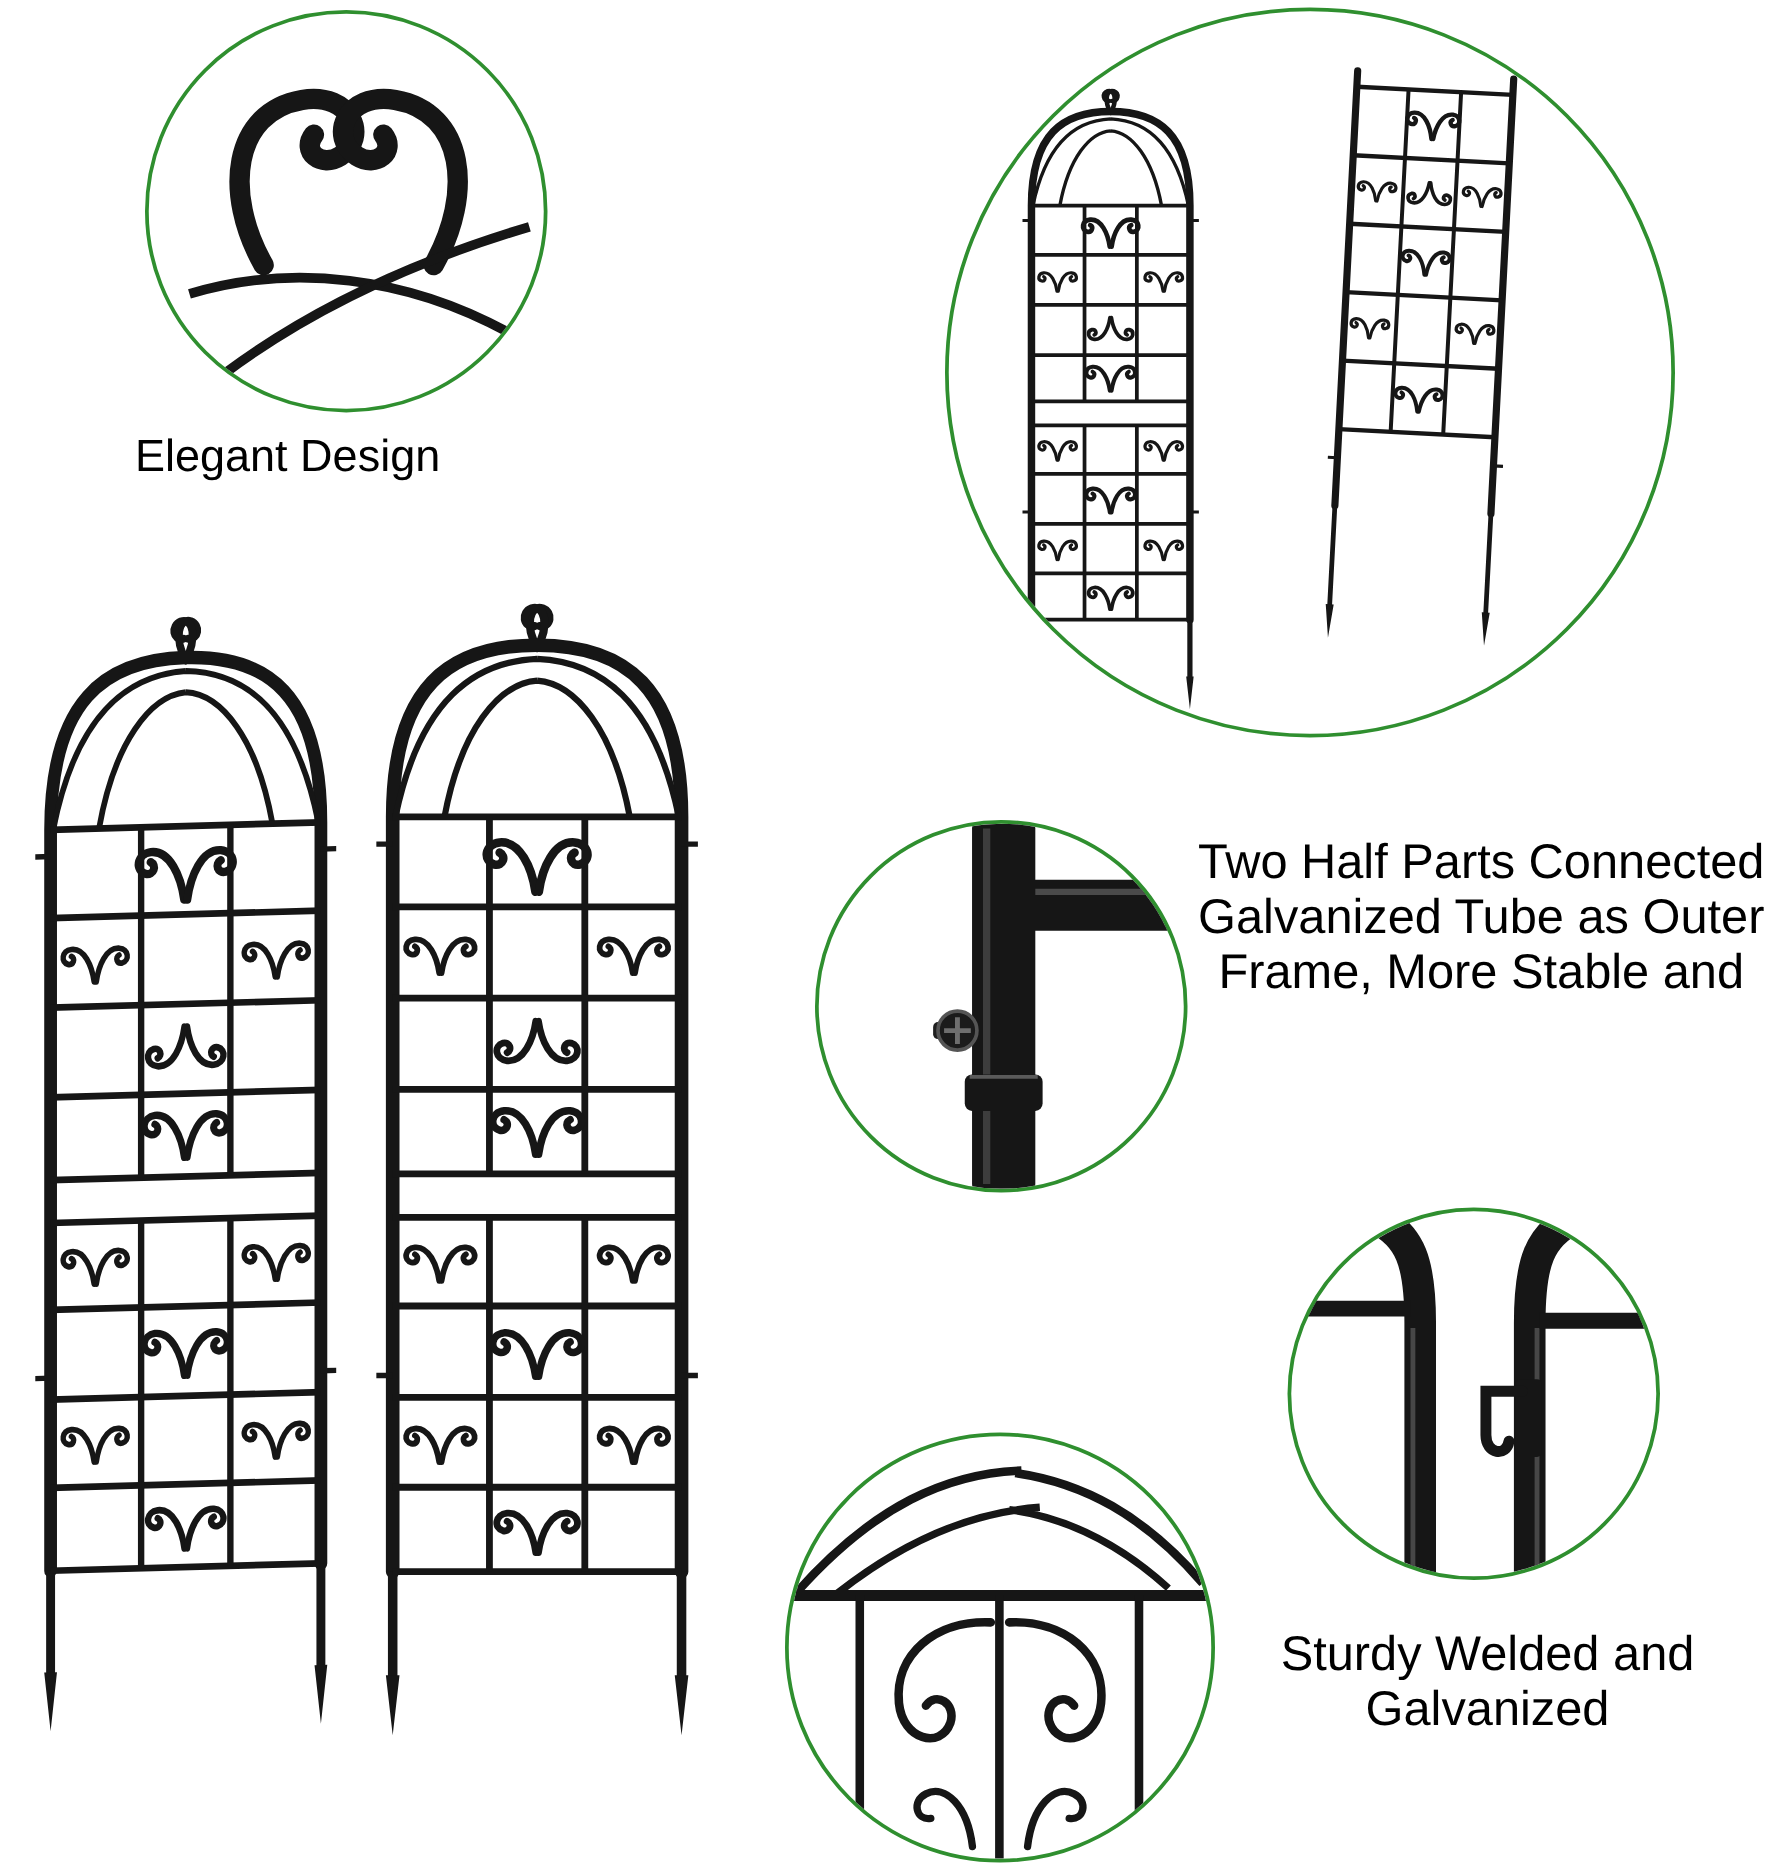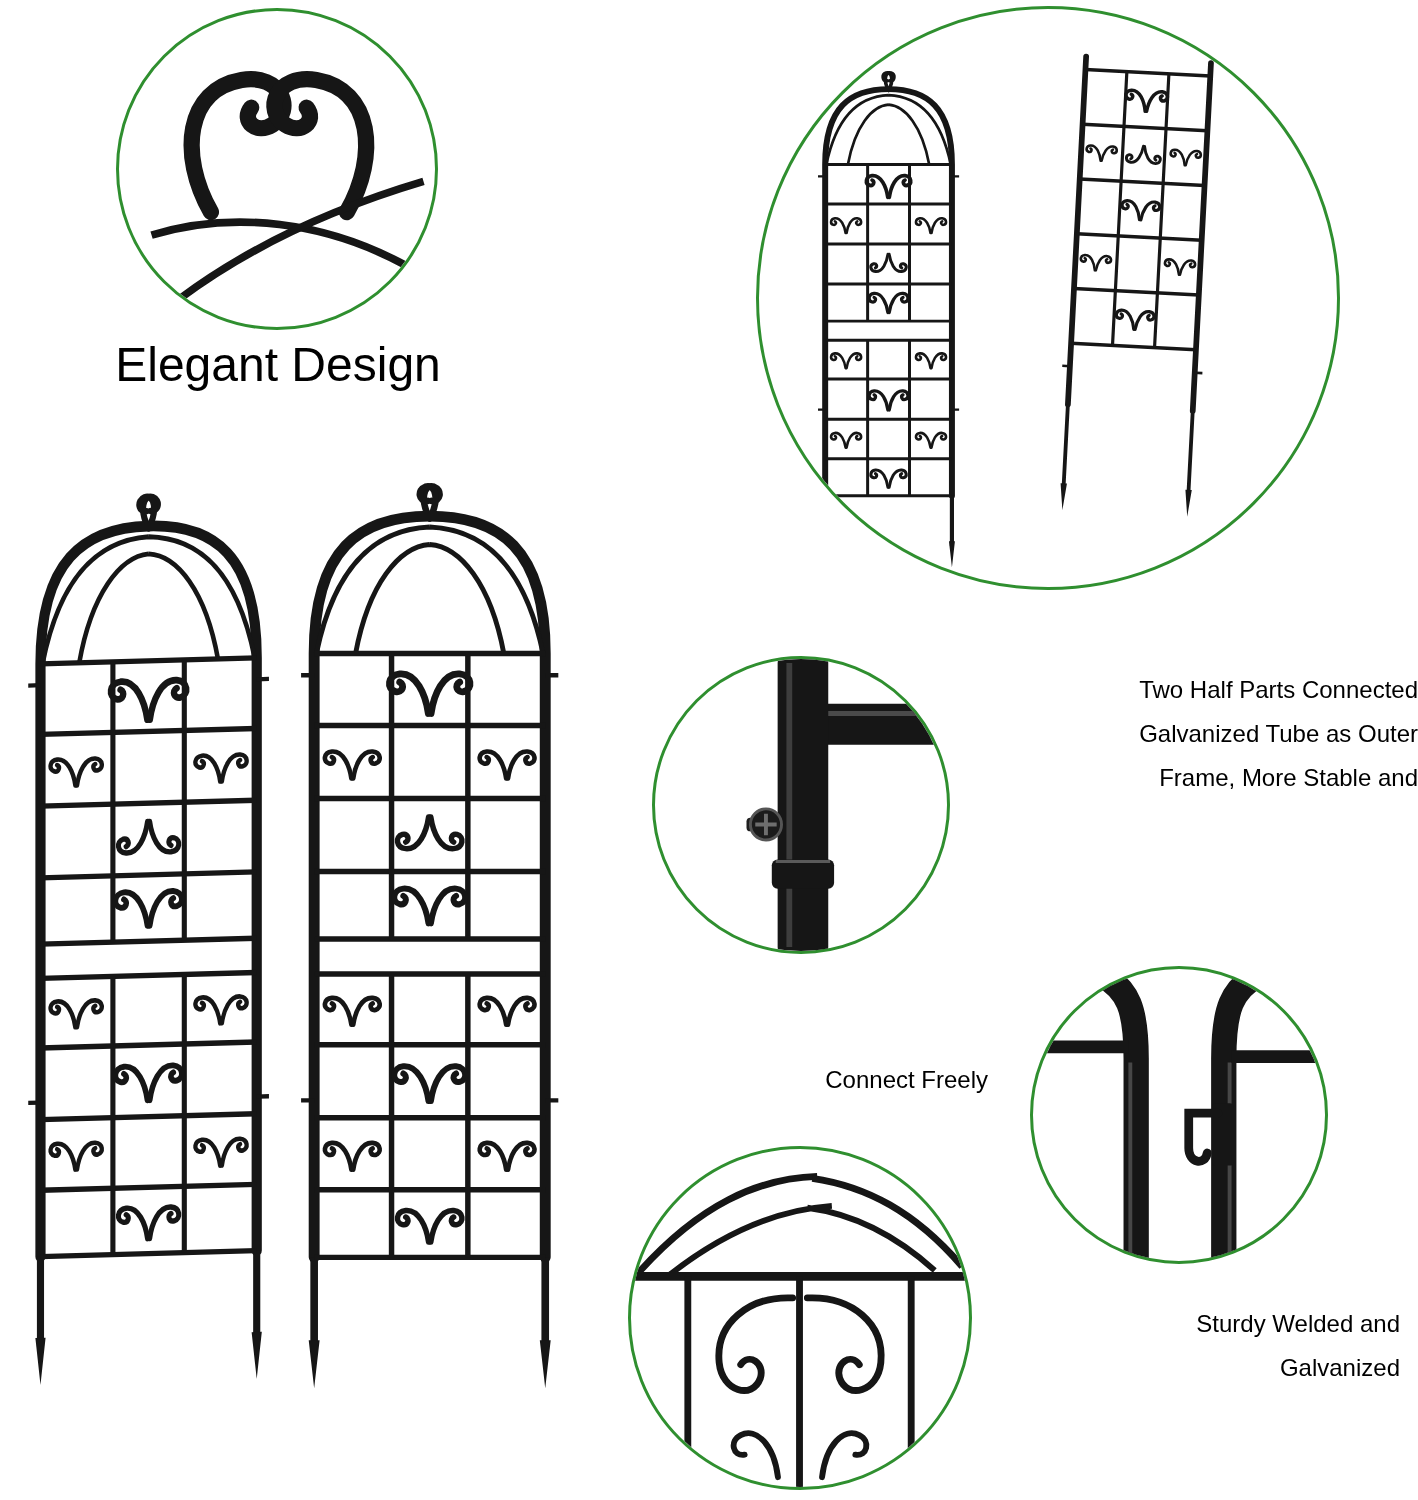--- a/index.html
+++ b/index.html
@@ -18,29 +18,29 @@
     border:3px solid var(--accent-green,#2f8f2f);
     border-radius:50%;
     background:#fff;
     overflow:hidden;
     display:flex;align-items:center;justify-content:center;
     box-sizing:border-box;
   }
   .circle svg{width:100%;height:100%;display:block;}
   .caption{
     position:absolute;
-    text-align:center;
-    font-size:48px;
+    text-align:left;
+    font-size:36px;
     line-height:46px;
     color:var(--text,#000);
   }
   .feature-text{
     position:absolute;
-    text-align:right;
-    font-size:24px;
+    text-align:center;
+    font-size:39px;
     line-height:44px;
     color:var(--text,#000);
   }
   .mk{stroke:var(--metal,#161616);}
   .mf{fill:var(--metal,#161616);}
 
   #c-elegant{left:116px;top:8px;width:322px;height:322px;}
   #t-elegant{left:108px;top:342px;width:340px;}
   #c-panels{left:756px;top:6px;width:584px;height:584px;}
   #main-figure{position:absolute;left:4px;top:450px;width:580px;height:990px;}
@@ -145,21 +145,20 @@
     </svg>
   </figure>
 
   <div class="feature-text" id="t-screws">
     <div>Two Half Parts Connected</div>
     <div>Galvanized Tube as Outer</div>
     <div>Frame, More Stable and</div>
   </div>
 
   <div class="feature-text" id="t-connect">
-    <div>Connect Freely</div>
   </div>
 
   <figure class="circle" id="c-hardware">
     <svg viewBox="0 0 300 300">
       <path class="mk" stroke-width="26" fill="none" stroke-linecap="round" d="M106,302 L106,92 C106,42 98,20 70,6"></path>
       <path class="mk" stroke-width="26" fill="none" stroke-linecap="round" d="M196,302 L196,92 C196,42 204,20 232,6"></path>
       <path d="M100,292 L100,96" stroke="#474747" stroke-width="4" fill="none"></path>
       <path d="M202,292 L202,96" stroke="#474747" stroke-width="4" fill="none"></path>
       <path class="mk" stroke-width="13" fill="none" d="M98,80 L4,80"></path>
       <path class="mk" stroke-width="13" fill="none" d="M204,90 L296,90"></path>

